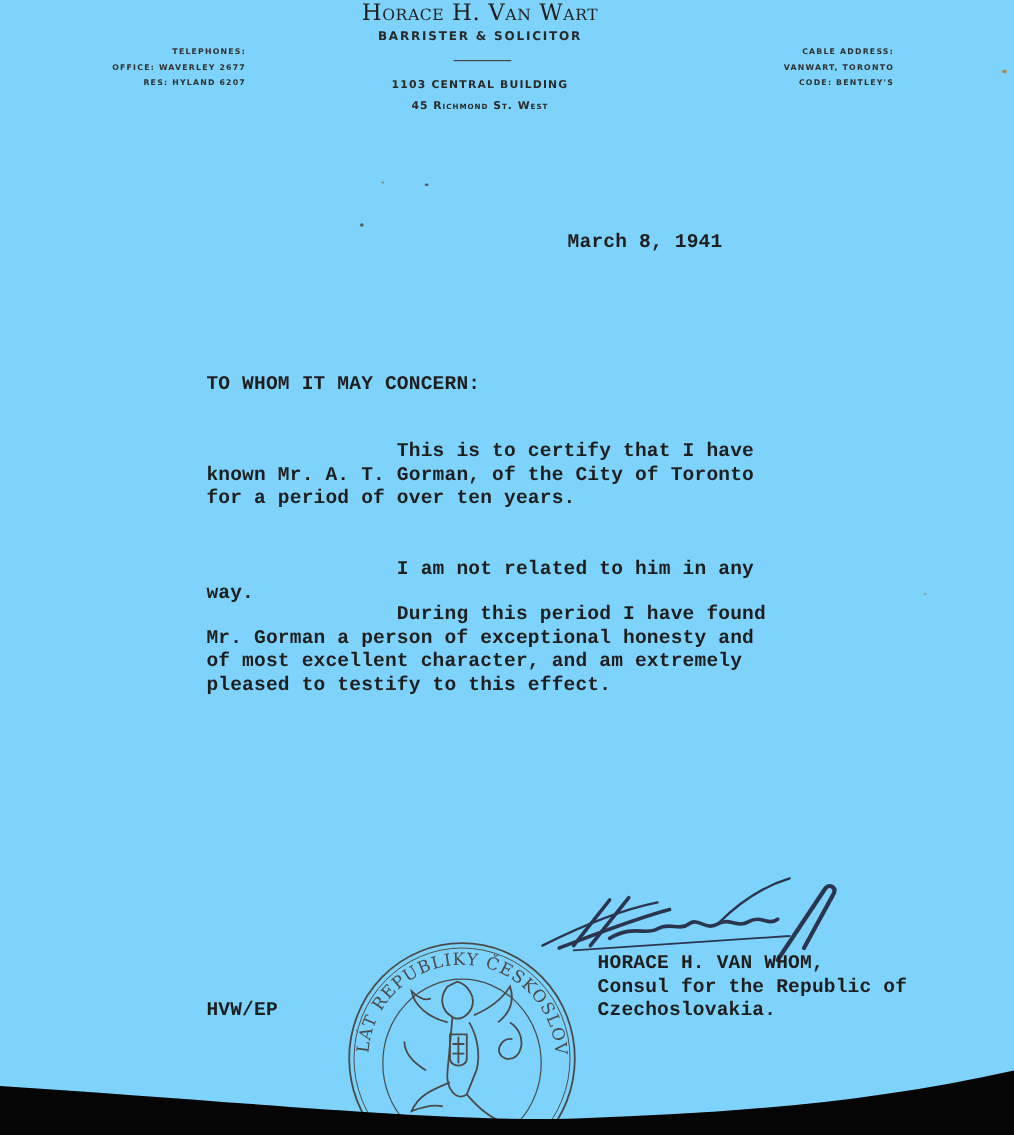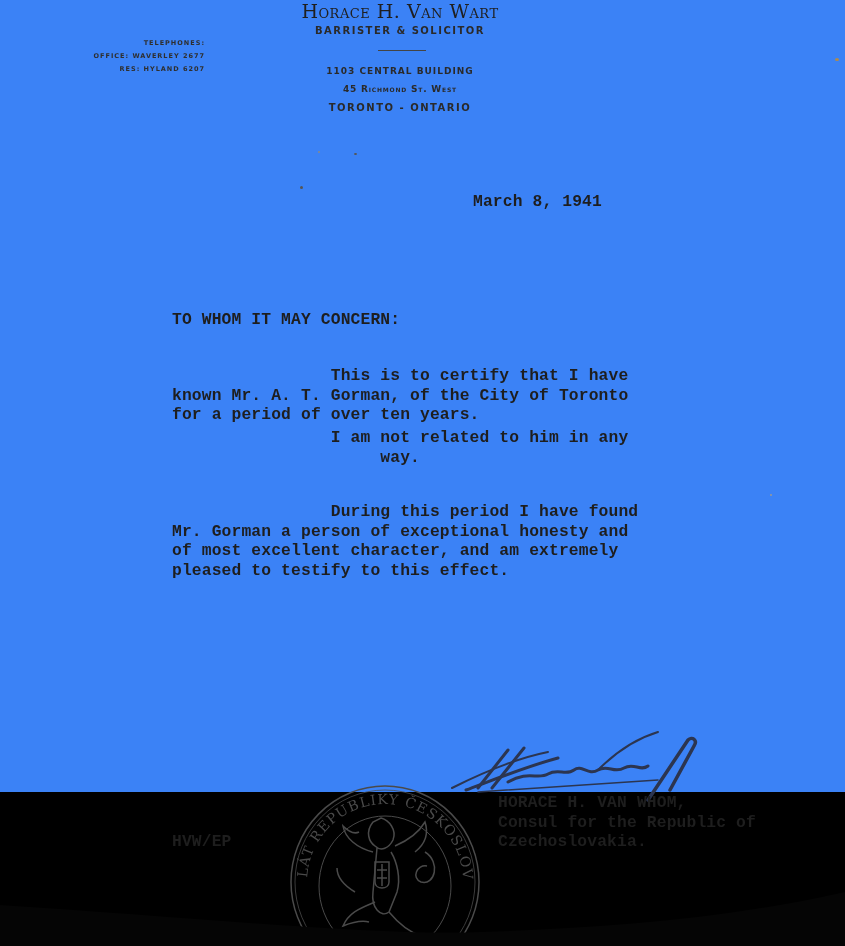--- a/index.html
+++ b/index.html
@@ -11,22 +11,22 @@
       height: 946px;
       position: relative;
       overflow: hidden;
       background: #000;
     }
     .paper {
       position: absolute;
       left: 0;
       top: 0;
       width: 845px;
-      height: 792px;
-      background: #3b82f6;
+      height: 946px;
+      background: #7dd3fc;
     }
     .bottom-shadow {
       position: absolute;
       left: 0;
       top: 0;
       width: 845px;
       height: 946px;
       pointer-events: none;
     }
     .lh {
@@ -79,21 +79,21 @@
       font-size: 16.3px;
       color: #1e1e1e;
       white-space: pre;
       line-height: 19.5px;
       font-weight: bold;
       letter-spacing: 0.15px;
     }
     .date { left: 473px; top: 192px; }
     .salutation { left: 172px; top: 310px; }
     .p1 { left: 172px; top: 366px; }
-    .p2 { left: 172px; top: 428px; text-align: center; }
+    .p2 { left: 172px; top: 464px; }
     .p3 { left: 172px; top: 502px; }
     .p4 { left: 172px; top: 599px; }
     .closing { left: 451px; top: 696px; }
     .sig-block { left: 498px; top: 793px; }
     .initials { left: 172px; top: 832px; }
 
     .signature {
       position: absolute;
       left: 448px; top: 730px; width: 280px; height: 90px;
     }
@@ -110,28 +110,32 @@
 </head>
 <body>
 
 <div class="paper">
 
   <div class="lh lh-name">Horace H. Van Wart</div>
   <div class="lh lh-title">BARRISTER &amp; SOLICITOR</div>
   <div class="lh-rule"></div>
   <div class="lh lh-addr1">1103 CENTRAL BUILDING</div>
   <div class="lh lh-addr2">45 Richmond St. West</div>
-  <div class="lh lh-addr3">TORONTO - ONTARIO</div>
 
   <div class="lh-side lh-left">
     <div>Telephones:</div>
     <div>Office: WAverley 2677</div>
     <div>Res: HYland 6207</div>
   </div>
 
+  <div class="lh-side lh-right">
+    <div>Cable Address:</div>
+    <div>Vanwart, Toronto</div>
+    <div>Code: Bentley's</div>
+  </div>
 
   <div class="speck" style="left:300px;top:186px;width:3px;height:3px;"></div>
   <div class="speck" style="left:354px;top:153px;width:3px;height:2px;"></div>
   <div class="speck" style="left:318px;top:151px;width:2px;height:2px;background:#888;"></div>
   <div class="speck" style="left:835px;top:58px;width:4px;height:3px;background:#b08a4a;"></div>
   <div class="speck" style="left:770px;top:494px;width:2px;height:2px;background:#999;"></div>
 
   <div class="tw date">March 8, 1941</div>
   <div class="tw salutation">TO WHOM IT MAY CONCERN:</div>
   <div class="tw p1">                This is to certify that I have

